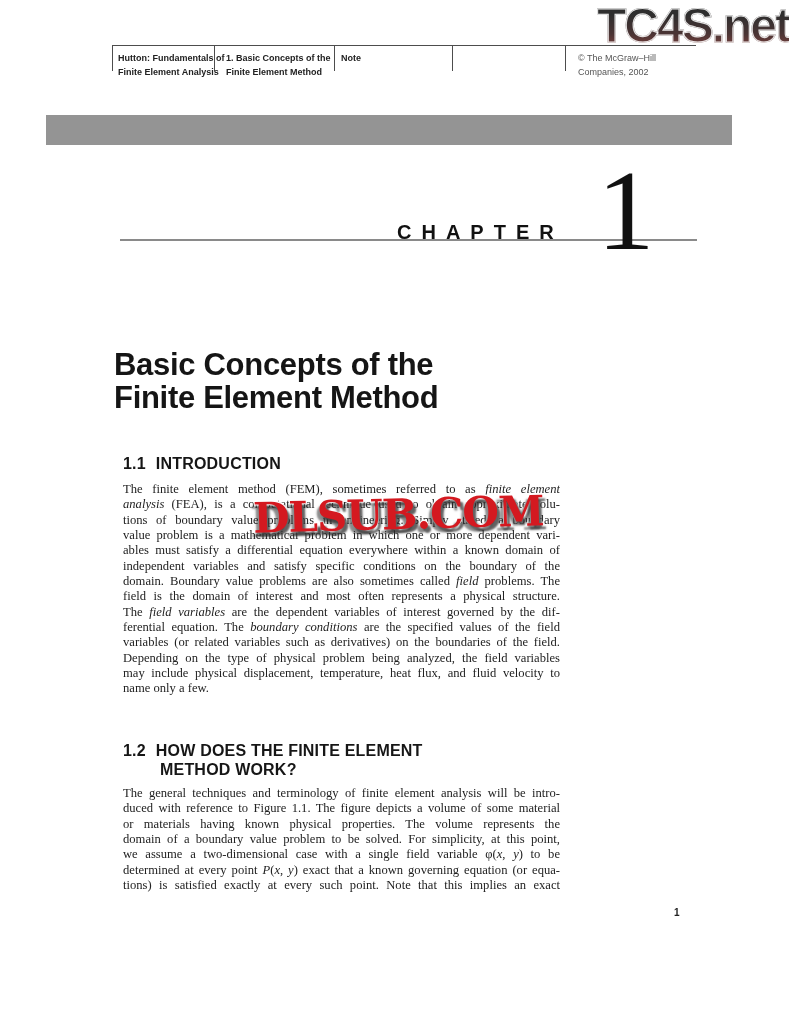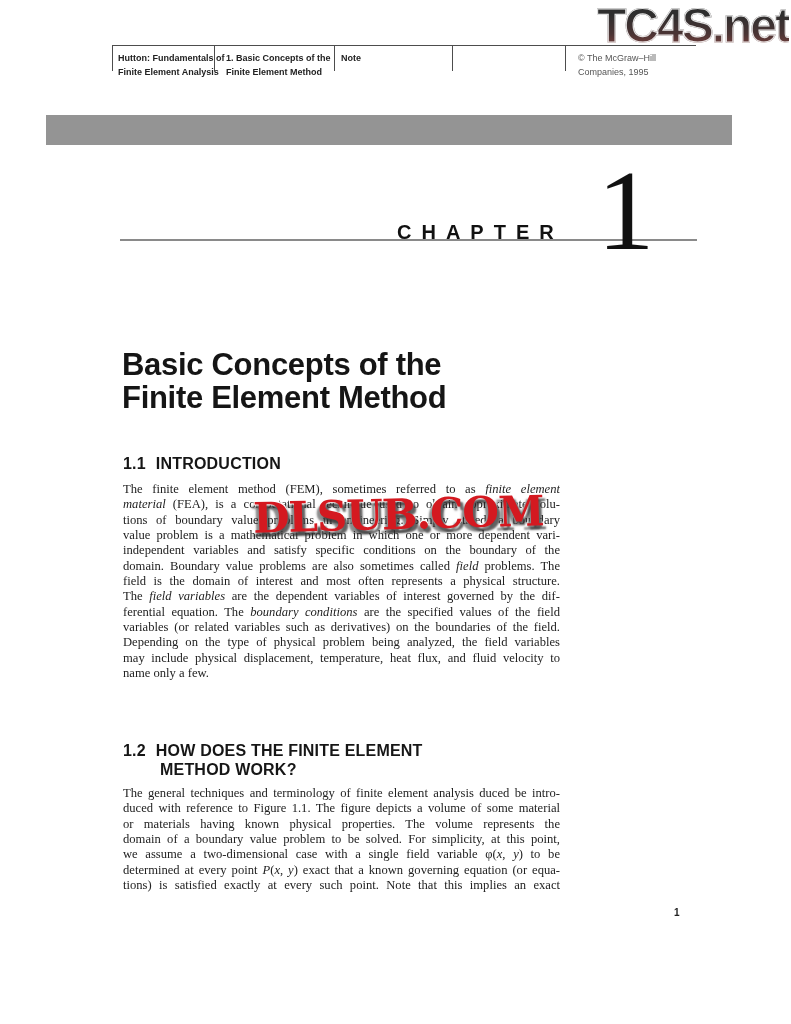--- a/index.html
+++ b/index.html
@@ -57,21 +57,21 @@
     position:absolute; left:385px; top:221px;
     font-size:20px; font-weight:bold; letter-spacing:10px; color:#111;margin-left:12px;
   }
   .chapter-number {
     position:absolute; left:597px; top:153px;
     font-family:"Liberation Serif", serif; font-size:115px; line-height:1; font-weight:normal; color:#111;
   }
 
   
   .doc-title {
-    position:absolute; left:122px; top:348px;
+    position:absolute; left:114px; top:348px;
     font-size:31px; font-weight:bold; line-height:33px; letter-spacing:-0.3px; color:#151515;
   }
   .sec-head { position:absolute; left:123px; font-size:16px; font-weight:bold; color:#161616; letter-spacing:0.2px; line-height:19px; }
   .sec-head .num { display:inline-block; margin-right:10px; }
   .sec-head .indent { padding-left:37px; }
   #head-intro { top:454px; }
   #head-how { top:741px; }
 
   
   .para {
@@ -105,63 +105,64 @@
     <div>Hutton: Fundamentals of</div>
     <div>Finite Element Analysis</div>
   </div>
   <div class="hdr-col" style="left:226px;">
     <div>1. Basic Concepts of the</div>
     <div>Finite Element Method</div>
   </div>
   <div class="hdr-col" style="left:341px;">Note</div>
   <div class="hdr-col light" style="left:578px;">
     <div>© The McGraw–Hill</div>
-    <div>Companies, 1995</div>
+    <div>Companies, 2002</div>
   </div>
 
   <div class="banner"></div>
 
   <div class="chapter-label">CHAPTER</div>
   <div class="chapter-rule"></div>
   <div class="chapter-number">1</div>
 
   <div class="doc-title">
     <div>Basic Concepts of the</div>
     <div>Finite Element Method</div>
   </div>
 
   <div class="sec-head" id="head-intro">
     <span class="num">1.1</span><span>INTRODUCTION</span>
   </div>
   <div class="para" id="para-intro">
       <div class="pline"><span>The finite element method (FEM), sometimes referred to as </span><i>finite element</i></div>
-      <div class="pline"><i>material</i><span> (FEA), is a computational technique used to obtain approximate solu-</span></div>
+      <div class="pline"><i>analysis</i><span> (FEA), is a computational technique used to obtain approximate solu-</span></div>
       <div class="pline"><span>tions of boundary value problems in engineering. Simply stated, a boundary</span></div>
       <div class="pline"><span>value problem is a mathematical problem in which one or more dependent vari-</span></div>
+      <div class="pline"><span>ables must satisfy a differential equation everywhere within a known domain of</span></div>
       <div class="pline"><span>independent variables and satisfy specific conditions on the boundary of the</span></div>
       <div class="pline"><span>domain. Boundary value problems are also sometimes called </span><i>field</i><span> problems. The</span></div>
       <div class="pline"><span>field is the domain of interest and most often represents a physical structure.</span></div>
       <div class="pline"><span>The </span><i>field variables</i><span> are the dependent variables of interest governed by the dif-</span></div>
       <div class="pline"><span>ferential equation. The </span><i>boundary conditions</i><span> are the specified values of the field</span></div>
       <div class="pline"><span>variables (or related variables such as derivatives) on the boundaries of the field.</span></div>
       <div class="pline"><span>Depending on the type of physical problem being analyzed, the field variables</span></div>
       <div class="pline"><span>may include physical displacement, temperature, heat flux, and fluid velocity to</span></div>
       <div class="pline no-just"><span>name only a few.</span></div>
     </div>
 
   <div class="wm-mid">DLSUB.COM</div>
 
   <div class="sec-head" id="head-how">
     <div>
       <span class="num">1.2</span><span>HOW DOES THE FINITE ELEMENT</span>
     </div>
     <div class="indent">METHOD WORK?</div>
   </div>
   <div class="para" id="para-how">
-      <div class="pline"><span>The general techniques and terminology of finite element analysis duced be intro-</span></div>
+      <div class="pline"><span>The general techniques and terminology of finite element analysis will be intro-</span></div>
       <div class="pline"><span>duced with reference to Figure 1.1. The figure depicts a volume of some material</span></div>
       <div class="pline"><span>or materials having known physical properties. The volume represents the</span></div>
       <div class="pline"><span>domain of a boundary value problem to be solved. For simplicity, at this point,</span></div>
       <div class="pline"><span>we assume a two-dimensional case with a single field variable φ(</span><i>x</i><span>, </span><i>y</i><span>) to be</span></div>
       <div class="pline"><span>determined at every point </span><i>P</i><span>(</span><i>x</i><span>, </span><i>y</i><span>) exact that a known governing equation (or equa-</span></div>
       <div class="pline"><span>tions) is satisfied exactly at every such point. Note that this implies an exact</span></div>
     </div>
 
   <div class="page-num">1</div>
 

